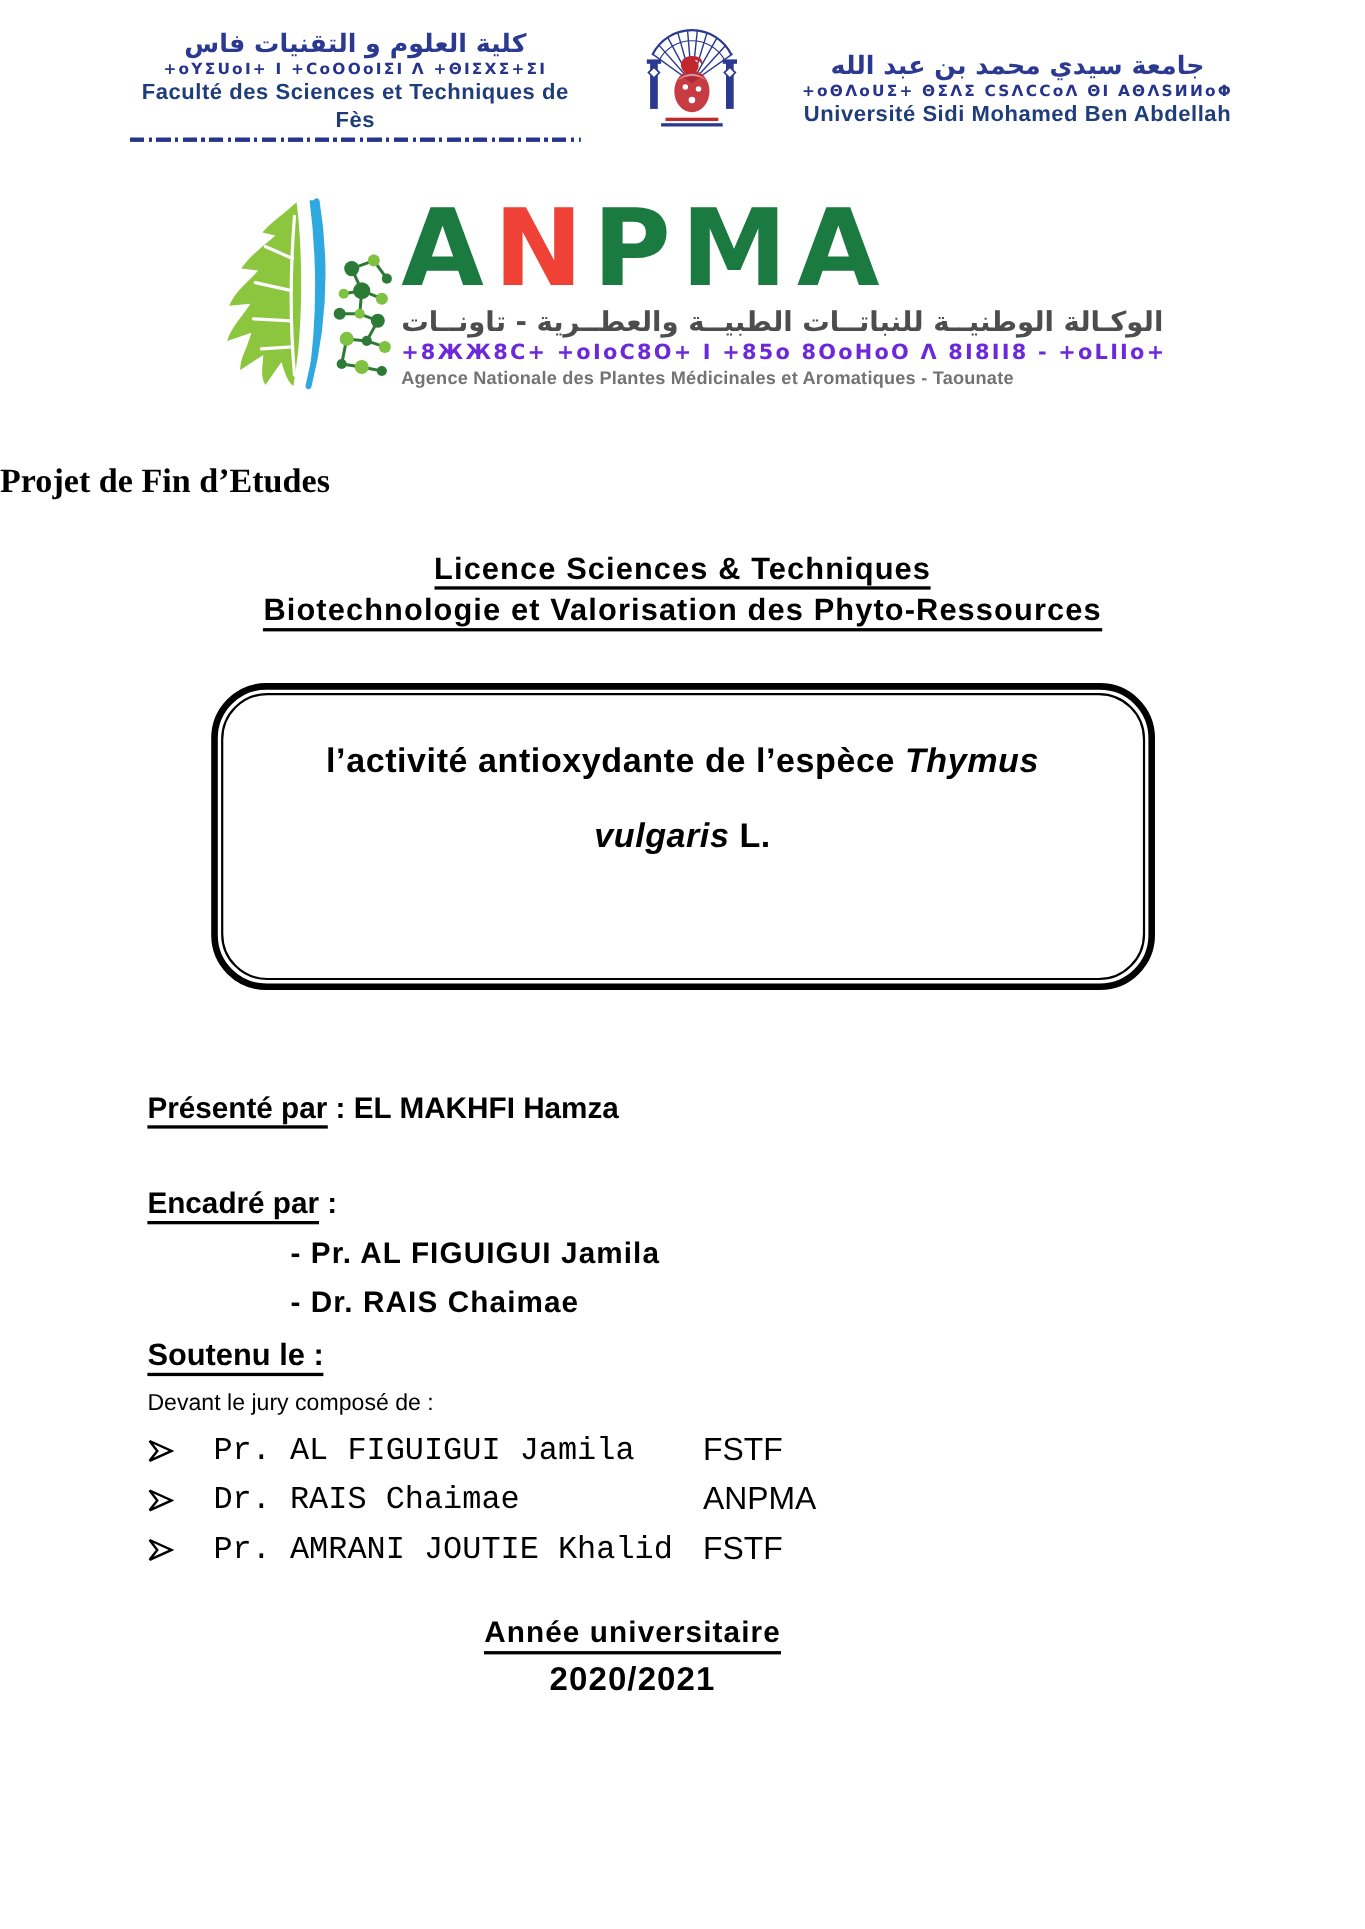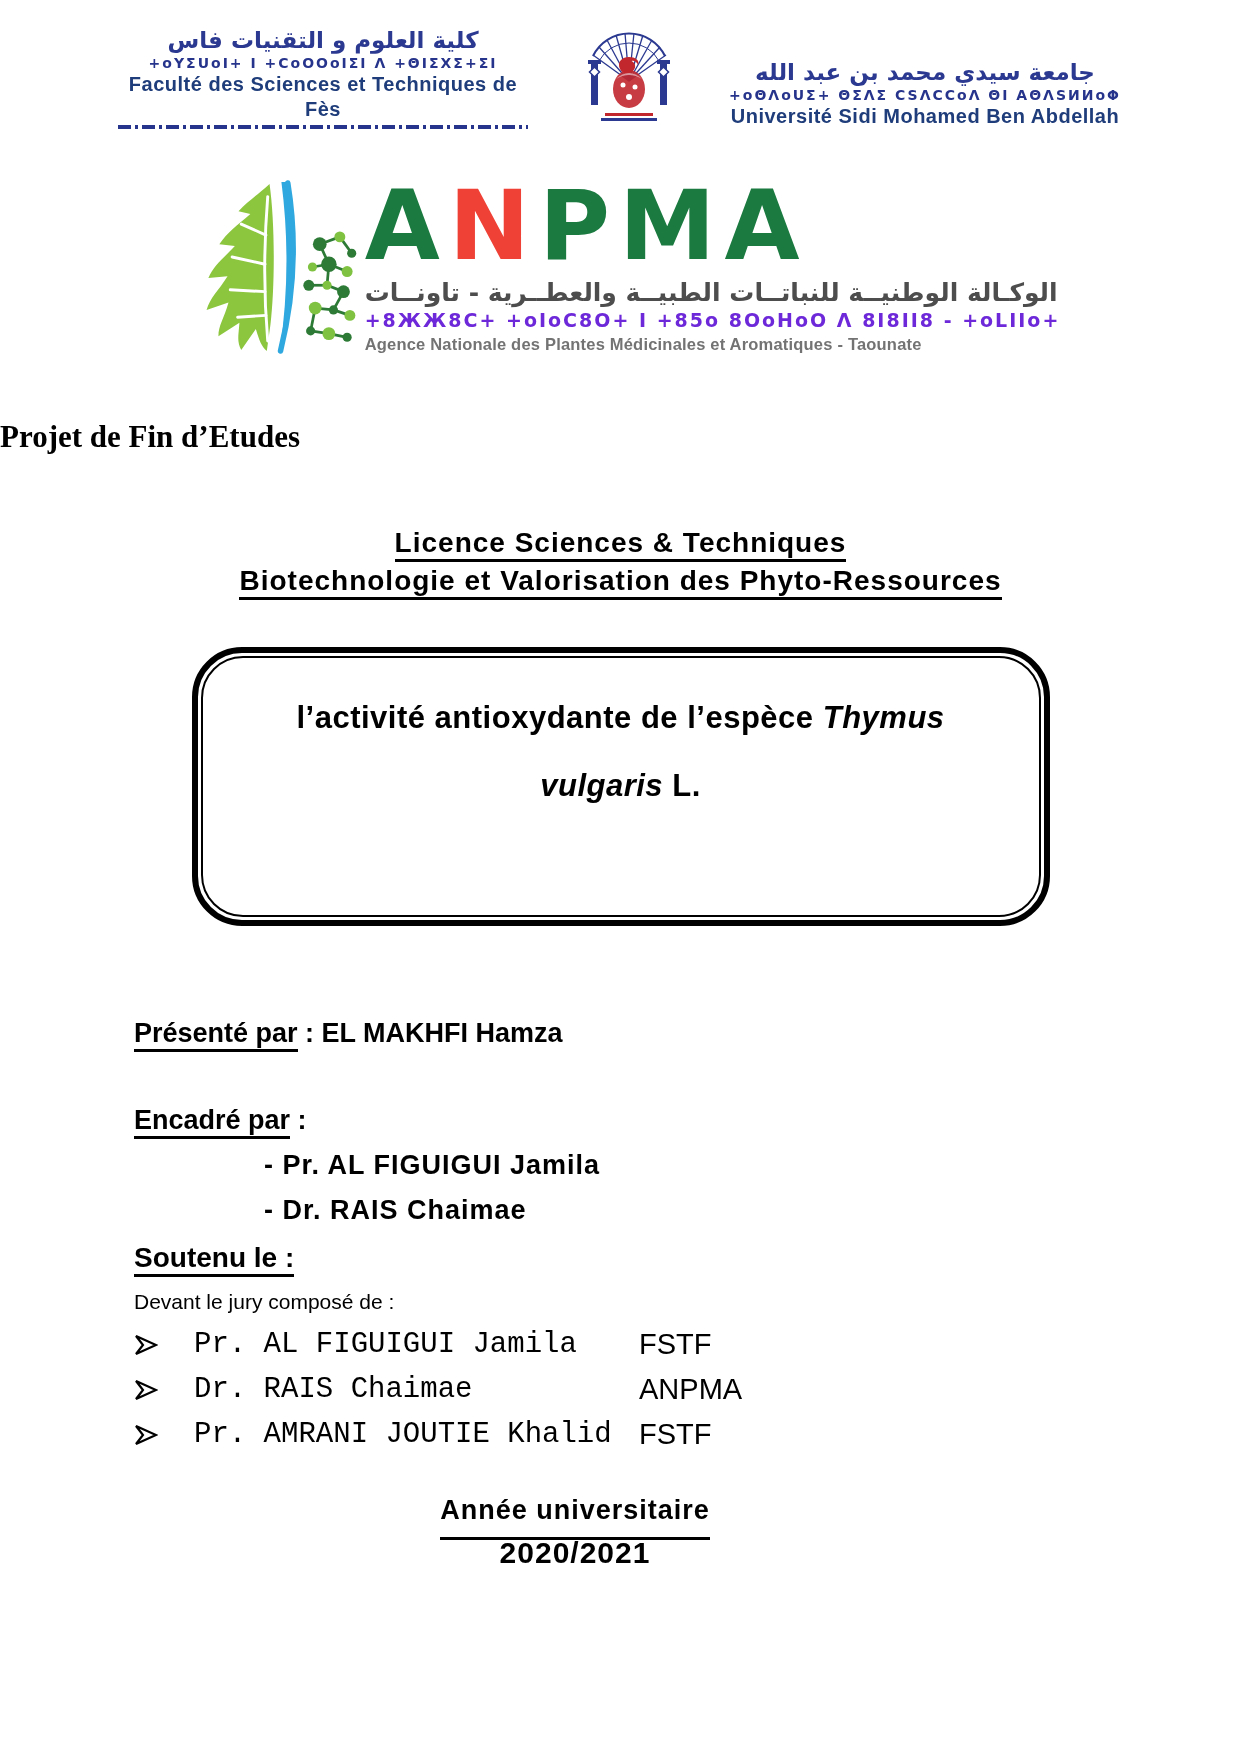--- a/index.html
+++ b/index.html
@@ -4,21 +4,21 @@
 <style>
   * { margin:0; padding:0; box-sizing:border-box; }
   html,body { background:#ffffff; }
   body {
     width:1241px; height:1754px; margin:0 auto; position:relative;
     font-family:"Liberation Sans", sans-serif; color:#000;
     overflow:hidden;
   }
 
   
-  .header { display:flex; justify-content:space-between; align-items:flex-end;
+  .header { display:flex; justify-content:space-between; align-items:center;
             padding:26px 120px 0 118px; }
   .hdr-block { text-align:center; line-height:1.25; }
   .hdr-left  { width:410px; }
   .hdr-right { width:392px; padding-top:8px; }
   .hdr-arabic  { font-size:23px; font-weight:bold; color:#2b3990;
                  font-family:"DejaVu Sans", sans-serif; }
   .hdr-tifinagh{ font-size:14px; font-weight:bold; color:#27348b; letter-spacing:2px;
                  font-family:"DejaVu Sans", sans-serif; }
   .hdr-french  { font-size:20px; font-weight:bold; color:#1f3d7a; letter-spacing:0.5px; }
   .dashdot { height:4px; margin-top:3px;
@@ -39,21 +39,21 @@
   .agency-arabic { font-size:25px; font-weight:bold; color:#4d4d4d; letter-spacing:1px;
                    font-family:"DejaVu Sans", sans-serif; margin-top:2px; }
   .agency-tifinagh { font-size:19px; font-weight:bold; color:#6d28d9; letter-spacing:2px;
                    font-family:"DejaVu Sans", sans-serif; margin-top:2px; }
   .agency-french { font-size:16.5px; font-weight:bold; color:#737373; margin-top:4px;
                    letter-spacing:0.2px; }
 
   
   .doc-type { text-align:left; margin-top:62px;
               font-family:"Liberation Serif", serif; font-weight:bold; font-size:31px; }
-  .degree   { text-align:center; margin-top:72px; font-weight:bold; font-size:28px;
+  .degree   { text-align:center; margin-top:46px; font-weight:bold; font-size:28px;
               letter-spacing:1px; }
   .degree .u, .program .u { border-bottom:3px solid #000; padding-bottom:1px; }
   .program  { text-align:center; margin-top:6px; font-weight:bold; font-size:28px;
               letter-spacing:1px; }
 
   
   .title-box-outer { width:858px; margin:50px auto 0; border:6px solid #000;
                      border-radius:50px; padding:3px; }
   .title-box-inner { border:2.5px solid #000; border-radius:42px;
                      padding:26px 34px 96px; text-align:center; }
@@ -71,21 +71,21 @@
   .jury-list { margin-top:14px; }
   .jury-row { display:flex; align-items:center; margin-top:12px; font-size:29px;
               font-weight:500; }
   .jury-bullet { width:24px; height:22px; margin-right:36px; flex:0 0 auto; }
   .jury-name { width:445px;font-family:Liberation Mono, monospace; }
   .jury-aff  { }
 
   
   .footer { width:1150px; text-align:center; margin-top:44px; }
   .year-label { font-size:27px; font-weight:bold; }
-  .year-label .u { border-bottom:3px solid #000; padding-bottom:12px; letter-spacing:1px; }
+  .year-label .u { border-bottom:3px solid #000; padding-bottom:2px; letter-spacing:1px; }
   .year-value { font-size:30px; font-weight:bold; margin-top:10px; letter-spacing:1px; }
 </style>
 </head>
 <body>
 
 <div class="header">
 
   <div class="hdr-block hdr-left">
     <div class="hdr-arabic">كلية العلوم و التقنيات فاس</div>
     <div class="hdr-tifinagh">+oYΣUoI+ I +CoOOoIΣI Λ +ΘIΣXΣ+ΣI</div>

